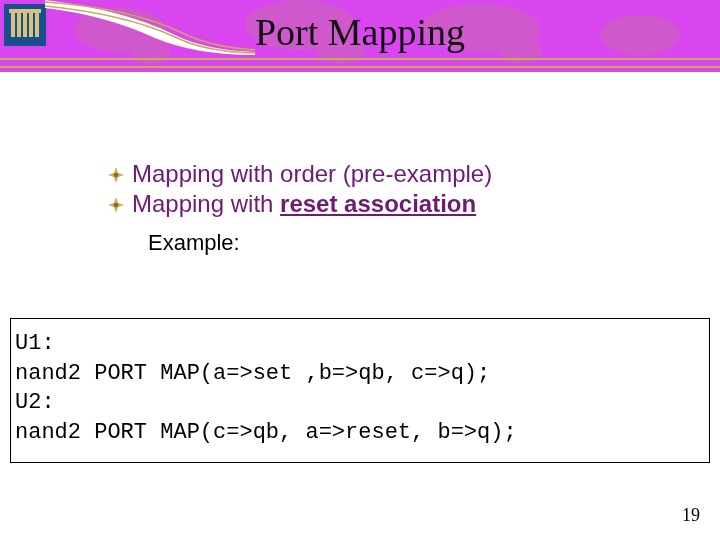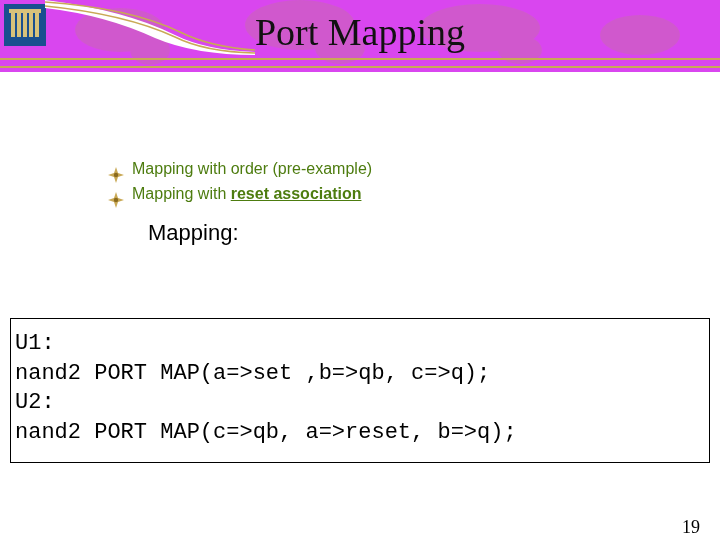--- a/index.html
+++ b/index.html
@@ -61,22 +61,22 @@
     background: #c9a956;
     width: 100%;
   }
   .content {
     padding: 88px 30px 0 108px;
   }
   .bullet-item {
     display: flex;
     align-items: flex-start;
     margin-bottom: 2px;
-    font-size: 16px;
-    color: #4d7c0f;
+    font-size: 24px;
+    color: #701a75;
   }
   .bullet-icon {
     width: 16px;
     height: 16px;
     flex-shrink: 0;
     margin-right: 8px;
     margin-top: 7px;
   }
   .underline { text-decoration: underline; }
   .bold { font-weight: bold; }
@@ -95,21 +95,21 @@
     padding: 10px 12px 14px 4px;
     font-family: "Courier New", monospace;
     font-size: 22px;
     line-height: 1.35;
     color: #000;
     white-space: pre;
   }
   .page-num {
     position: absolute;
     right: 20px;
-    bottom: 2px;
+    bottom: 14px;
     font-size: 18px;
     font-family: "Times New Roman", serif;
     color: #000;
   }
 </style>
 </head>
 <body>
 
 <div class="header-band">
   <svg class="world-map" viewBox="0 0 720 72" preserveAspectRatio="none">
@@ -151,21 +151,21 @@
     </svg>
     <span>Mapping with order (pre-example)</span>
   </div>
   <div class="bullet-item">
     <svg class="bullet-icon" viewBox="0 0 16 16">
       <polygon points="8,0 10,6 16,8 10,10 8,16 6,10 0,8 6,6" fill="#c9a956"></polygon>
       <circle cx="8" cy="8" r="2.2" fill="#8a6a1e"></circle>
     </svg>
     <span>Mapping with <span class="bold underline">reset association</span></span>
   </div>
-  <div class="example-label">Mapping:</div>
+  <div class="example-label">Example:</div>
 </div>
 
 <div class="code-box">U1:
 nand2 PORT MAP(a=&gt;set ,b=&gt;qb, c=&gt;q);
 U2:
 nand2 PORT MAP(c=&gt;qb, a=&gt;reset, b=&gt;q);</div>
 
 <div class="page-num">19</div>
 
 </body></html>

